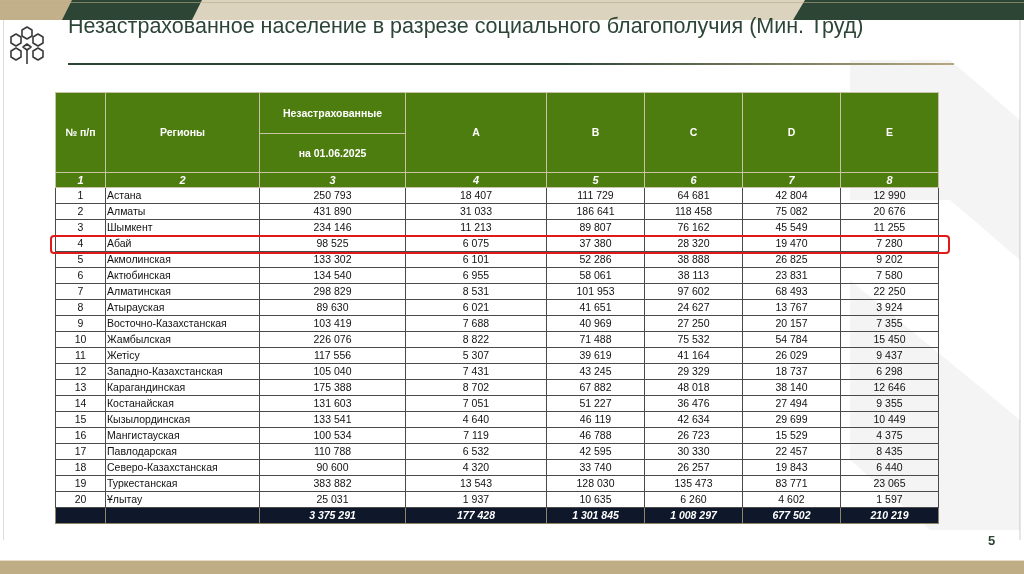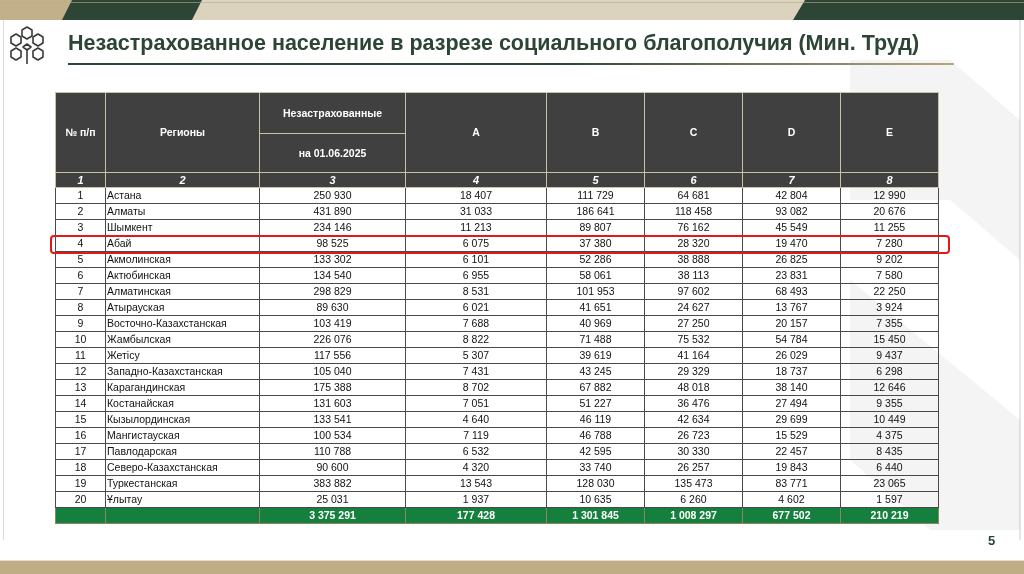--- a/index.html
+++ b/index.html
@@ -6,30 +6,30 @@
   body{width:1024px;height:574px;position:relative;overflow:hidden;background:#ffffff;font-family:"Liberation Sans",sans-serif;}
   .top-band{position:absolute;left:0;top:0;width:1024px;height:20px;background:#dcd3bf;}
   .top-band .gold{position:absolute;left:0;top:0;width:72px;height:20px;background:#c2b08a;}
   .top-band .green-left{position:absolute;left:62px;top:0;width:140px;height:20px;background:#2c4535;clip-path:polygon(10px 0,140px 0,130px 100%,0 100%);}
   .top-band .green-right{position:absolute;left:793px;top:0;width:231px;height:20px;background:#2c4535;clip-path:polygon(12px 0,100% 0,100% 100%,0 100%);}
   .top-band .line{position:absolute;left:0;top:2px;width:1024px;height:1px;background:#b9ab8a;opacity:.6;}
   .left-rule{position:absolute;left:3px;top:20px;width:1px;height:520px;background:#dcdcdc;}
   .right-rule{position:absolute;left:1019px;top:20px;width:2px;height:520px;background:#e6e6e6;}
   .bg-watermark{position:absolute;left:830px;top:60px;width:190px;height:470px;opacity:.05;}
   .logo{position:absolute;left:8px;top:22px;width:38px;height:44px;}
-  .title{position:absolute;left:68px;top:30px;width:900px;font-weight:bold;font-size:21.5px;line-height:26px;color:#2c4535;}
+  .title{position:absolute;left:68px;top:13px;width:900px;font-weight:normal;font-size:21.5px;line-height:26px;color:#2c4535;}
   .title-rule{position:absolute;left:68px;top:63px;width:886px;height:2px;background:linear-gradient(90deg,#2c4535 0%,#2c4535 55%,#b6a77f 100%);}
   table.data{position:absolute;left:55px;top:92px;border-collapse:collapse;font-family:"Liberation Sans",sans-serif;font-size:10.5px;color:#111;table-layout:fixed;}
   table.data td, table.data th{border:1px solid #4a4a4a;padding:0;height:15px;line-height:15px;white-space:nowrap;overflow:hidden;}
-  table.data thead th{background:#404040;color:#ffffff;font-weight:bold;font-size:10.5px;border-color:#c9c2a5;text-align:center;}
+  table.data thead th{background:#4d7c0f;color:#ffffff;font-weight:bold;font-size:10.5px;border-color:#c9c2a5;text-align:center;}
   table.data thead tr.idx th{font-style:italic;height:14px;line-height:14px;font-size:11px;}
   .c-num{text-align:center;}
   .c-reg{text-align:left;padding-left:1px !important;}
   .c-val{text-align:center;}
-  tr.total td{background:#15803d;color:#ffffff;font-weight:bold;border-color:#8f8464;}
+  tr.total td{background:#0f172a;color:#ffffff;font-weight:bold;border-color:#8f8464;font-style:italic;}
   .highlight{position:absolute;left:50px;top:235px;width:900px;height:19px;border:2.5px solid #e01919;border-radius:4px;box-sizing:border-box;pointer-events:none;}
   .page-num{position:absolute;left:988px;top:533px;font-size:13px;font-weight:bold;color:#2c4535;}
   .bottom-band{position:absolute;left:0;top:560px;width:1024px;height:14px;background:#bfae85;}
   .bottom-band .hl{position:absolute;left:0;top:0;width:1024px;height:1px;background:#e4dcc8;}
 </style>
 </head>
 <body>
 
 <div class="top-band">
   <div class="gold"></div>
@@ -91,35 +91,35 @@
       <th>5</th>
       <th>6</th>
       <th>7</th>
       <th>8</th>
     </tr>
   </thead>
   <tbody id="tbody">
       <tr>
         <td class="c-num">1</td>
         <td class="c-reg">Астана</td>
-        <td class="c-val">250 930</td>
+        <td class="c-val">250 793</td>
         <td class="c-val">18 407</td>
         <td class="c-val">111 729</td>
         <td class="c-val">64 681</td>
         <td class="c-val">42 804</td>
         <td class="c-val">12 990</td>
       </tr>
       <tr>
         <td class="c-num">2</td>
         <td class="c-reg">Алматы</td>
         <td class="c-val">431 890</td>
         <td class="c-val">31 033</td>
         <td class="c-val">186 641</td>
         <td class="c-val">118 458</td>
-        <td class="c-val">93 082</td>
+        <td class="c-val">75 082</td>
         <td class="c-val">20 676</td>
       </tr>
       <tr>
         <td class="c-num">3</td>
         <td class="c-reg">Шымкент</td>
         <td class="c-val">234 146</td>
         <td class="c-val">11 213</td>
         <td class="c-val">89 807</td>
         <td class="c-val">76 162</td>
         <td class="c-val">45 549</td>

